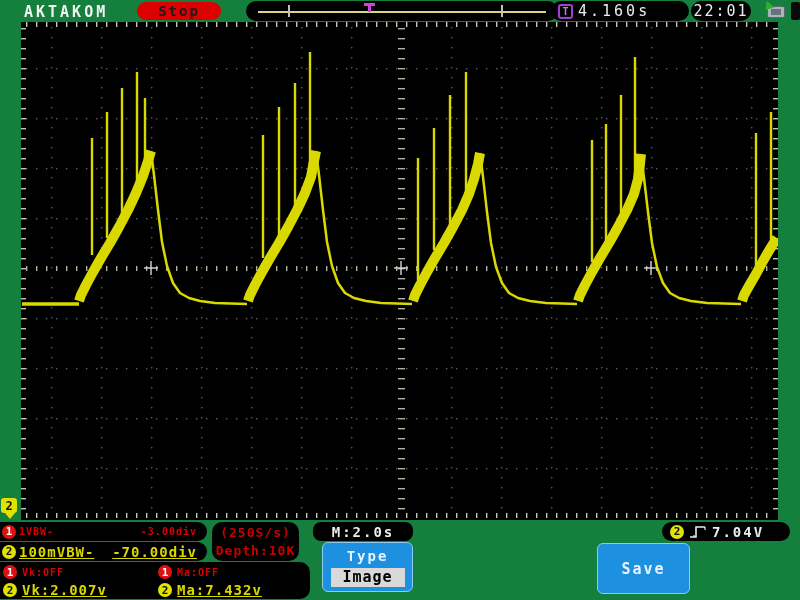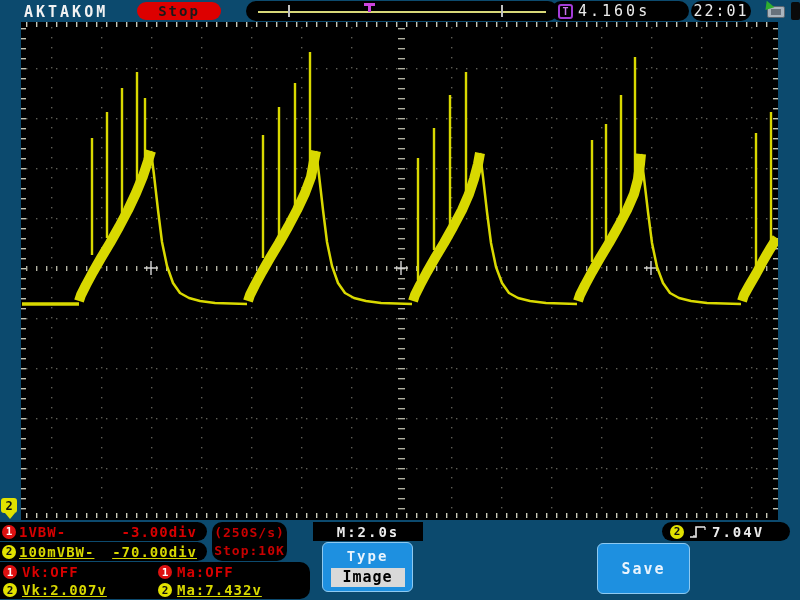--- a/index.html
+++ b/index.html
@@ -1,18 +1,18 @@
 <!DOCTYPE html>
 <html><head>
 <meta charset="utf-8">
 <style>
   * { margin:0; padding:0; box-sizing:border-box; }
   html,body { width:800px; height:600px; background:#000; }
   body { font-family:"DejaVu Sans Mono", monospace; }
-  .screen { position:relative; width:800px; height:600px; background:#0c4a6e; overflow:hidden; }
+  .screen { position:relative; width:800px; height:600px; background:#15803d; overflow:hidden; }
 
   
   .topbar { position:absolute; left:0; top:0; width:800px; height:22px; }
   .brand { position:absolute; left:24px; top:3px; color:#f2f2f2; font-size:15px; font-weight:bold; letter-spacing:3px; }
   .stop-badge { position:absolute; left:117px; top:2px; width:84px; height:18px; border-radius:9px;
     background:#dd0000; color:#1a1a1a; font-size:14px; font-weight:bold; letter-spacing:2px;
     display:flex; align-items:center; justify-content:center;margin-left:20px; }
   .window-pill { position:absolute; left:246px; top:1px; width:312px; height:20px; border-radius:10px; background:#000; }
   .win-line { position:absolute; left:12px; right:12px; top:10px; height:1.5px; background:#d8d878; }
   .win-bracket { position:absolute; top:4px; width:2px; height:12px; background:#c0c0c0; }
@@ -41,27 +41,27 @@
     border-left:5px solid transparent; border-right:5px solid transparent; border-top:6px solid #e2e200; z-index:3; }
 
   
   .pill { position:absolute; background:#000; display:flex; align-items:center; }
   .badge { width:14px; height:14px; border-radius:50%; font-size:11px; font-weight:bold;
     display:flex; align-items:center; justify-content:center; flex:0 0 auto; }
   .badge-red { background:#dd1111; color:#fff; }
   .badge-yellow { background:#e2e200; color:#111; }
   .pill-a { left:0; top:522px; width:207px; height:19px; border-radius:0 10px 10px 0; padding:0 10px 0 2px; gap:3px; }
   .pill-b { left:0; top:542px; width:207px; height:19px; border-radius:0 10px 10px 0; padding:0 10px 0 2px; gap:3px; }
-  .txt-red { color:#d80000; font-size:14px; font-weight:bold; letter-spacing:1px; }
+  .txt-red { color:#d80000; font-size:10px; font-weight:bold; letter-spacing:1px; }
   .txt-yellow { color:#d8d800; font-size:14px; font-weight:bold; letter-spacing:1px;text-decoration:underline; }
   .txt-white { color:#ececec; font-size:14px; font-weight:bold; letter-spacing:2px; }
   .val-right { margin-left:auto; }
-  .pill-mid { left:212px; top:522px; width:75px; height:39px; border-radius:10px; flex-direction:column; justify-content:center; gap:1px;text-decoration:underline; }
+  .pill-mid { left:212px; top:522px; width:87px; height:39px; border-radius:10px; flex-direction:column; justify-content:center; gap:1px;text-decoration:underline; }
   .pill-mid span { color:#c80000; font-size:13px; font-weight:bold; letter-spacing:1px; line-height:17px; }
-  .pill-m { left:313px; top:522px; width:110px; height:19px; border-radius:0; justify-content:center; }
+  .pill-m { left:313px; top:522px; width:100px; height:19px; border-radius:8px; justify-content:center; }
   .pill-trig { left:662px; top:522px; width:128px; height:19px; border-radius:10px; padding:0 8px; gap:5px; }
   .panel-cd { position:absolute; left:0; top:562px; width:310px; height:37px; background:#000; border-radius:0 10px 10px 0;
     display:grid; grid-template-columns:155px 145px; grid-template-rows:18px 18px; padding:1px 0 0 3px; }
   .cd-cell { display:flex; align-items:center; gap:5px; }
 
   
   .softbtn { position:absolute; background:#1e90e0; border:1px solid #8ec9f0; border-radius:6px;
     display:flex; flex-direction:column; align-items:center; justify-content:center; gap:4px; cursor:pointer; }
   .btn-type { left:322px; top:542px; width:91px; height:50px; }
   .type-label { color:#eaf4fd; font-size:14px; font-weight:bold; letter-spacing:2px; }
@@ -1808,21 +1808,21 @@
     <span class="txt-red val-right">-3.00div</span>
   </div>
   <div class="pill pill-b">
     <div class="badge badge-yellow">2</div>
     <span class="txt-yellow">100mVBW-</span>
     <span class="txt-yellow val-right">-70.00div</span>
   </div>
 
   <div class="pill pill-mid">
     <span>(250S/s)</span>
-    <span>Stop:10K</span>
+    <span>Depth:10K</span>
   </div>
 
   <div class="pill pill-m">
     <span class="txt-white">M:2.0s</span>
   </div>
 
   <div class="pill pill-trig">
     <div class="badge badge-yellow">2</div>
     <svg width="18" height="15">
       <path d="M1,13 h6 v-10 h9" stroke="#ececec" stroke-width="1.6" fill="none"></path>

